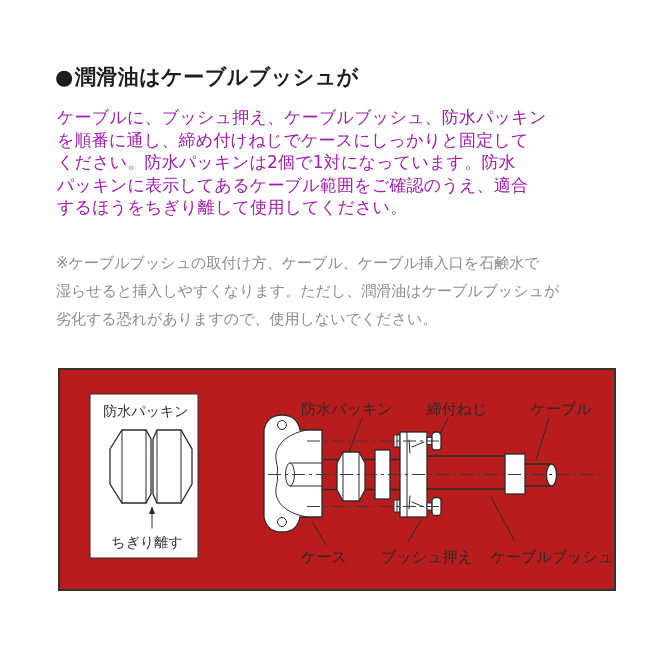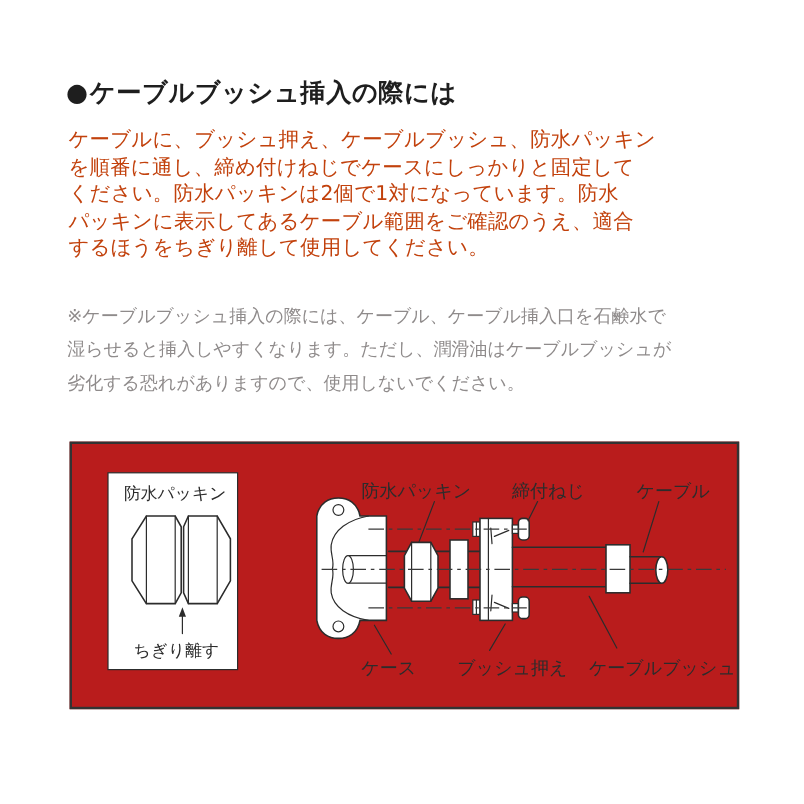--- a/index.html
+++ b/index.html
@@ -23,21 +23,21 @@
     letter-spacing: 0.5px;
     white-space: nowrap;
   }
   .title .bullet { margin-right: 1px; }
   .body-text {
     position: absolute;
     left: 57px; top: 106px;
     width: 540px;
     font-size: 17px;
     line-height: 22.6px;
-    color: #c2410c;
+    color: #a21caf;
     letter-spacing: 0.2px;
     white-space: pre-line;
   }
   .note-text {
     position: absolute;
     left: 56px; top: 249px;
     width: 545px;
     font-size: 15px;
     line-height: 28px;
     color: #8f8b8b;
@@ -62,30 +62,30 @@
     fill: #2c2c2c;
   }
   .dlabel-sm { font-size: 14px; }
 </style>
 </head>
 <body>
 
 <div class="page">
 
   <div class="title">
-    <span class="bullet">●</span><span>ケーブルブッシュ挿入の際には</span>
+    <span class="bullet">●</span><span>潤滑油はケーブルブッシュが</span>
   </div>
 
   <div class="body-text">ケーブルに、ブッシュ押え、ケーブルブッシュ、防水パッキン
 を順番に通し、締め付けねじでケースにしっかりと固定して
 ください。防水パッキンは2個で1対になっています。防水
 パッキンに表示してあるケーブル範囲をご確認のうえ、適合
 するほうをちぎり離して使用してください。</div>
 
-  <div class="note-text">※ケーブルブッシュ挿入の際には、ケーブル、ケーブル挿入口を石鹸水で
+  <div class="note-text">※ケーブルブッシュの取付け方、ケーブル、ケーブル挿入口を石鹸水で
 湿らせると挿入しやすくなります。ただし、潤滑油はケーブルブッシュが
 劣化する恐れがありますので、使用しないでください。</div>
 
   <div class="diagram">
     <svg width="554" height="219" viewBox="0 0 554 219">
 
       <g>
         <rect x="30" y="24" width="108" height="164" class="thin wh"></rect>
         <text x="86" y="46" text-anchor="middle" class="dlabel dlabel-sm">防水パッキン</text>
 

